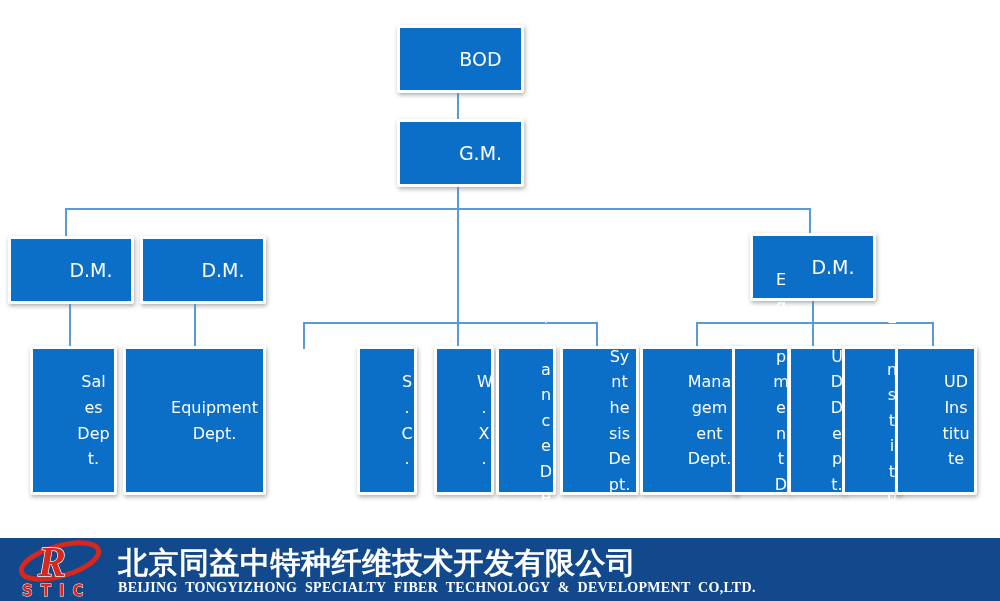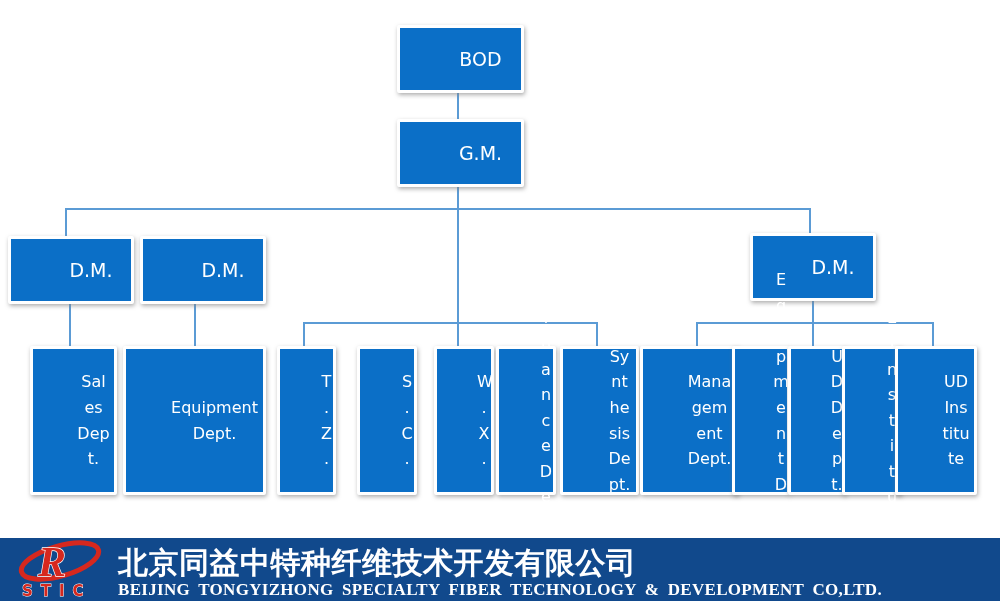--- a/index.html
+++ b/index.html
@@ -39,21 +39,21 @@
     background:#11498c;
   }
   #company-cn{
     position:absolute;left:118px;top:543px;
     color:#ffffff;font-size:30px;font-weight:bold;
     letter-spacing:0.5px;white-space:nowrap;
     font-family:"DejaVu Sans","Liberation Sans",sans-serif;
   }
   #company-en{
     position:absolute;left:118px;top:580px;
-    color:#ffffff;font-size:17px;font-weight:bold;
+    color:#ffffff;font-size:14px;font-weight:bold;
     font-family:"Liberation Serif","DejaVu Serif",serif;
     letter-spacing:0.3px;word-spacing:4px;white-space:nowrap;
   }
   #logo{position:absolute;left:6px;top:540px;}
 </style>
 </head>
 <body>
 
 <div id="canvas">
 
@@ -88,23 +88,20 @@
       <span>D.M.</span>
     </div>
 
   <div class="node lvl2" style="left:30px;top:346px;width:81px;height:143px;">
       <span>Sales
 Dept.</span>
     </div>
   <div class="node lvl2" style="left:123px;top:346px;width:137px;height:143px;">
       <span>Equipment
 Dept.</span>
-    </div>
-  <div class="node lvl2" style="left:277px;top:346px;width:53px;height:143px;">
-      <span>T.Z.</span>
     </div>
   <div class="node lvl2" style="left:434px;top:346px;width:54px;height:143px;">
       <span>W.X.</span>
     </div>
   <div class="node lvl2" style="left:357px;top:346px;width:54px;height:143px;">
       <span>S.C.</span>
     </div>
   <div class="node lvl2" style="left:496px;top:346px;width:54px;height:143px;">
       <span>Finance
 Dept.</span>

